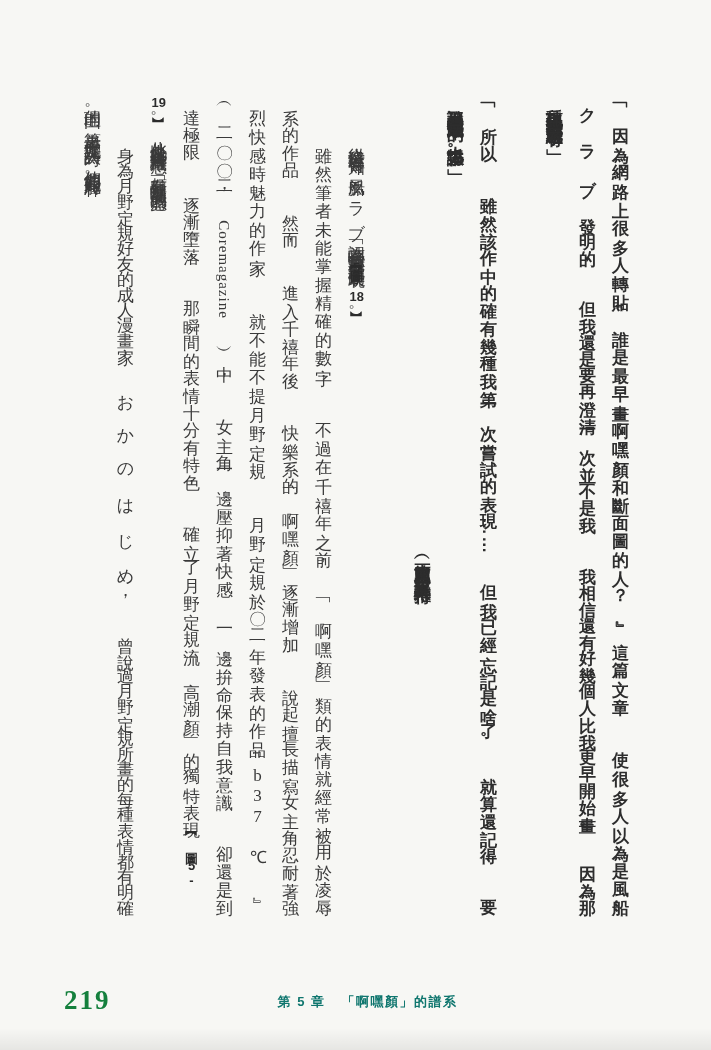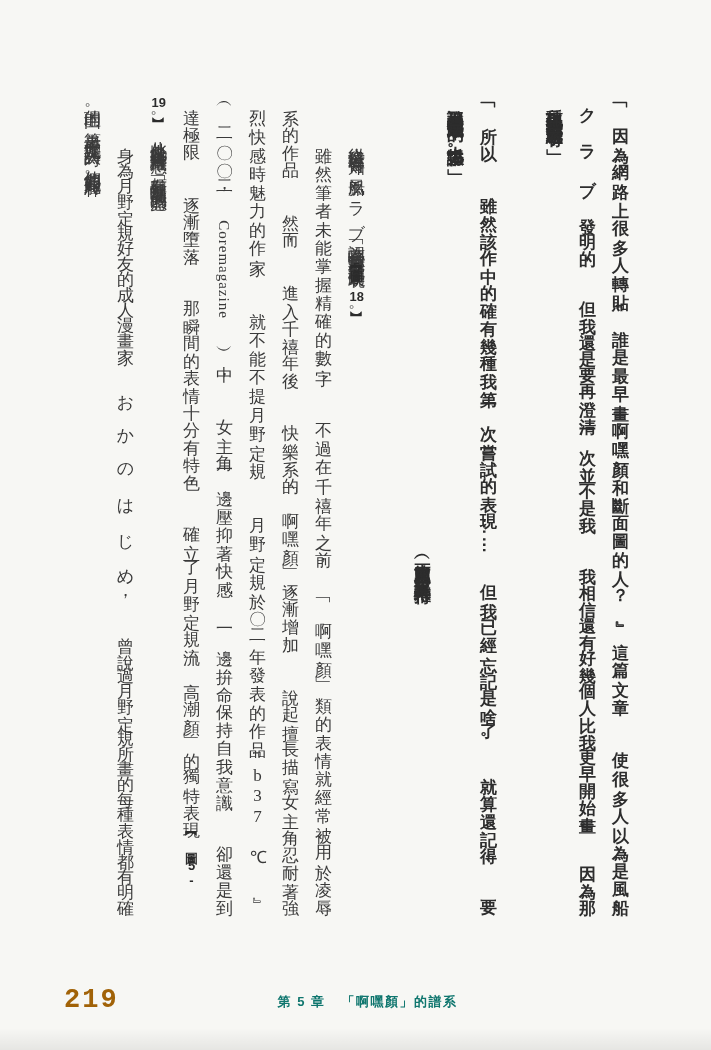--- a/index.html
+++ b/index.html
@@ -31,22 +31,22 @@
   .seg-lat{font-size:15px;letter-spacing:1px;}
   .seg-fig,.seg-figup,.seg-figtcy{
     font-family:"Liberation Sans",sans-serif;
     font-weight:700;font-size:13px;letter-spacing:0;color:#2b2b2b;
   }
   .seg-figup{text-orientation:upright;}
   .seg-figtcy{text-combine-upright:all;}
   
   .page-number{
     position:absolute;left:64px;top:985px;
-    font-family:Liberation Mono, monospace;
-    font-weight:700;font-size:27px;letter-spacing:2px;color:#a16207;text-align:right;
+    font-family:Liberation Serif, serif;
+    font-weight:700;font-size:27px;letter-spacing:2px;color:#15803d;text-align:right;
   }
   .footer-line{
     position:absolute;top:993px;left:12px;width:711px;text-align:center;
     font-family:"Liberation Sans",sans-serif;
     font-size:13px;font-weight:600;letter-spacing:1.5px;color:#0f766e;
   }
   .footer-line .chapter{margin-right:16px;}
   .page-shadow{
     position:absolute;left:0;right:0;bottom:0;height:22px;
     background:linear-gradient(to bottom,rgba(0,0,0,0),rgba(0,0,0,0.07));

